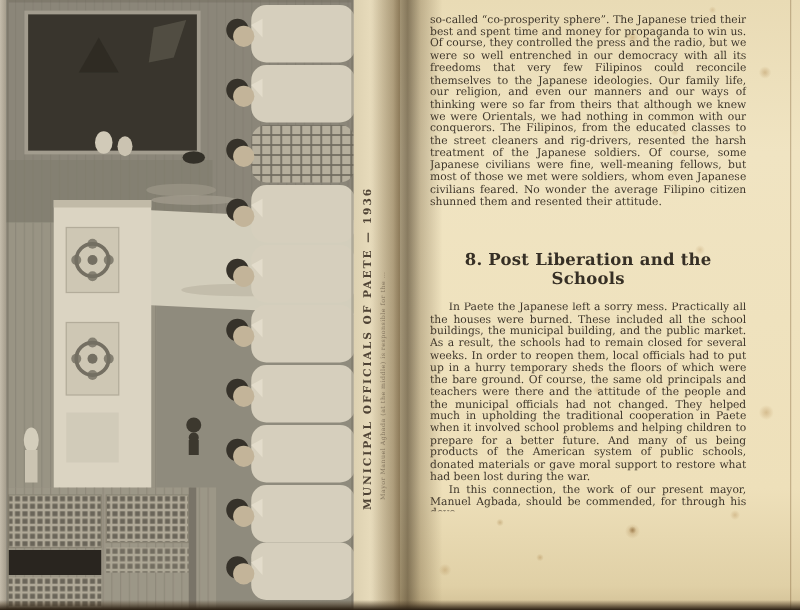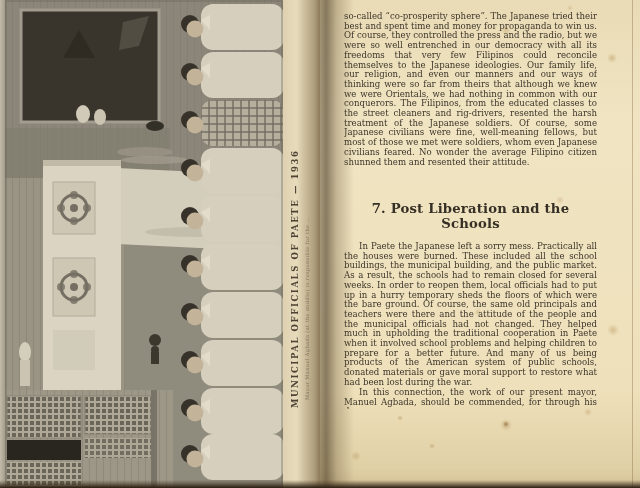--- a/index.html
+++ b/index.html
@@ -183,21 +183,21 @@
       <div class="caption-main">MUNICIPAL OFFICIALS OF PAETE — 1936</div>
       <div class="caption-note">Mayor Manuel Agbada (at the middle) is responsible for the …</div>
     </div>
   </div>
 
   <div class="gutter"></div>
 
   <div class="right-page">
     <p class="para p1">so-called “co-prosperity sphere”.  The Japanese tried their best and spent time and money for propaganda to win us.  Of course, they controlled the press and the radio, but we were so well entrenched in our democracy with all its freedoms that very few Filipinos could reconcile themselves to the Japanese ideologies.  Our family life, our religion, and even our manners and our ways of thinking were so far from theirs that although we knew we were Orientals, we had nothing in common with our conquerors.  The Filipinos, from the educated classes to the street cleaners and rig-drivers, resented the harsh treatment of the Japanese soldiers.  Of course, some Japanese civilians were fine, well-meaning fellows, but most of those we met were soldiers, whom even Japanese civilians feared.  No wonder the average Filipino citizen shunned them and resented their attitude.</p>
 
-    <h2 class="heading">7. Post Liberation and the Schools</h2>
+    <h2 class="heading">8. Post Liberation and the Schools</h2>
 
     <p class="para p2">In Paete the Japanese left a sorry mess.  Practically all the houses were burned.  These included all the school buildings, the municipal building, and the public market.  As a result, the schools had to remain closed for several weeks.  In order to reopen them, local officials had to put up in a hurry temporary sheds the floors of which were the bare ground.  Of course, the same old principals and teachers were there and the attitude of the people and the municipal officials had not changed.  They helped much in upholding the traditional cooperation in Paete when it involved school problems and helping children to prepare for a better future.  And many of us being products of the American system of public schools, donated materials or gave moral support to restore what had been lost during the war.</p>
 
     <p class="para p3">In this connection, the work of our present mayor, Manuel Agbada, should be commended, for through his devo-</p>
 
   </div>
 
   <div class="bottom-edge"></div>
 </div>
 

